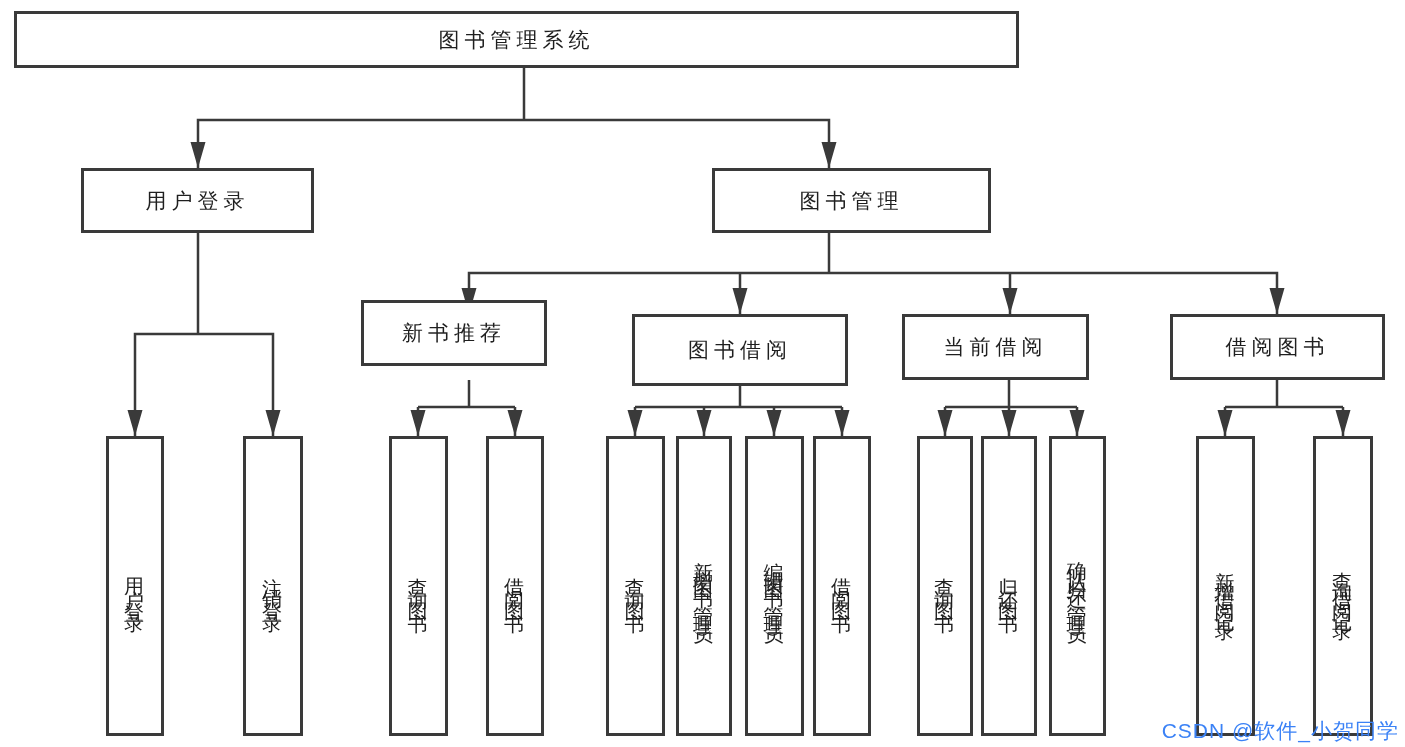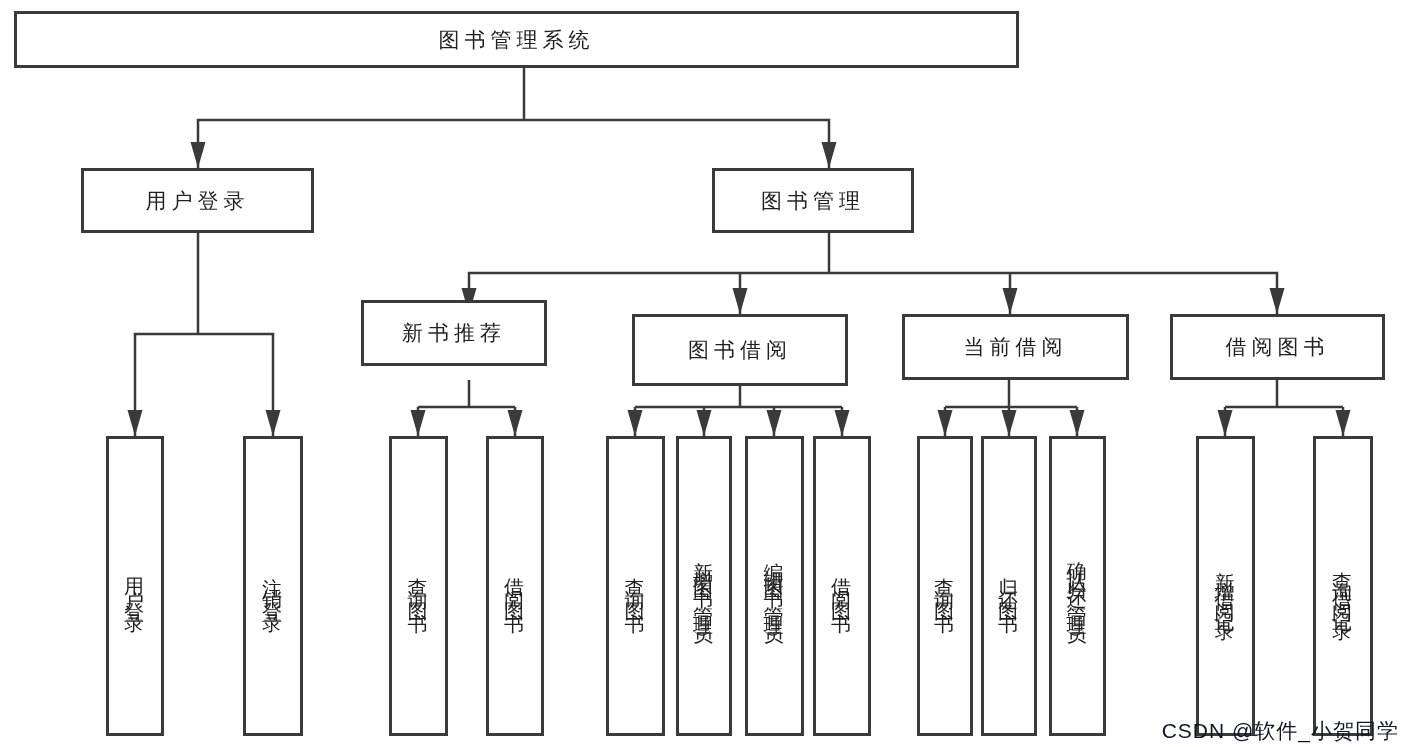--- a/index.html
+++ b/index.html
@@ -42,21 +42,21 @@
     white-space: nowrap;
   }
   .sp12 span { letter-spacing: 12px; }
   .sp10 span { letter-spacing: 10px; }
   .sp9  span { letter-spacing: 9px; }
   #watermark {
     position: absolute;
     right: 6px;
     bottom: 2px;
     font-size: 21px;
-    color: #0f172a;
+    color: #3b82f6;
     letter-spacing: 1px;
     z-index: 5;
     white-space: nowrap;
   }
 </style>
 </head>
 <body>
 
 <div id="canvas">
 
@@ -77,25 +77,25 @@
       M135 436 l-7.5 -26 h15 z  M273 436 l-7.5 -26 h15 z
       M418 436 l-7.5 -26 h15 z  M515 436 l-7.5 -26 h15 z
       M635 436 l-7.5 -26 h15 z  M704 436 l-7.5 -26 h15 z  M774 436 l-7.5 -26 h15 z  M842 436 l-7.5 -26 h15 z
       M945 436 l-7.5 -26 h15 z  M1009 436 l-7.5 -26 h15 z  M1077 436 l-7.5 -26 h15 z
       M1225 436 l-7.5 -26 h15 z M1343 436 l-7.5 -26 h15 z"></path>
   </svg>
 
   <div class="hnode" style="left:14px; top:11px; width:1005px; height:57px;">图书管理系统</div>
 
   <div class="hnode" style="left:81px; top:168px; width:233px; height:65px;">用户登录</div>
-  <div class="hnode" style="left:712px; top:168px; width:202px; height:65px;">图书管理</div>
+  <div class="hnode" style="left:712px; top:168px; width:279px; height:65px;">图书管理</div>
 
   <div class="hnode" style="left:361px; top:300px; width:186px; height:66px;">新书推荐</div>
   <div class="hnode" style="left:632px; top:314px; width:216px; height:72px;">图书借阅</div>
-  <div class="hnode" style="left:902px; top:314px; width:227px; height:66px;">当前借阅</div>
+  <div class="hnode" style="left:902px; top:314px; width:187px; height:66px;">当前借阅</div>
   <div class="hnode" style="left:1170px; top:314px; width:215px; height:66px;">借阅图书</div>
 
   <div class="vnode sp12" style="left:106px; top:436px; width:58px; height:300px;">
     <span>用户登录</span>
   </div>
   <div class="vnode sp12" style="left:243px; top:436px; width:60px; height:300px;">
     <span>注销登录</span>
   </div>
 
   <div class="vnode sp12" style="left:389px; top:436px; width:59px; height:300px;">

